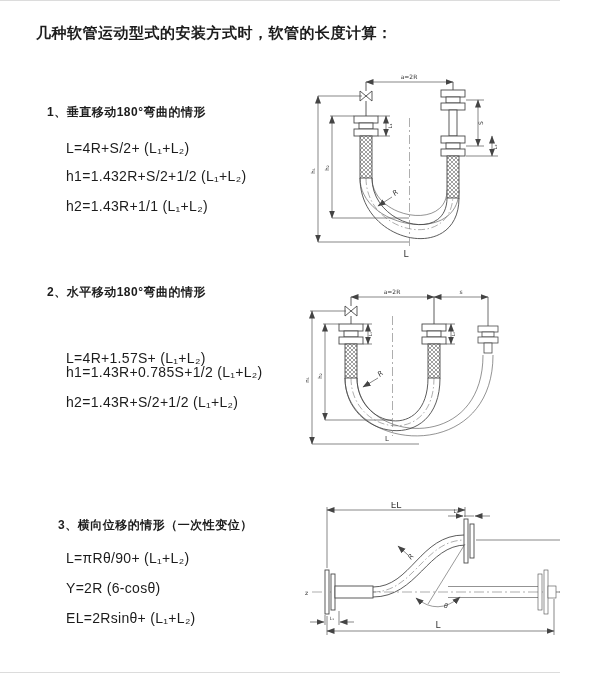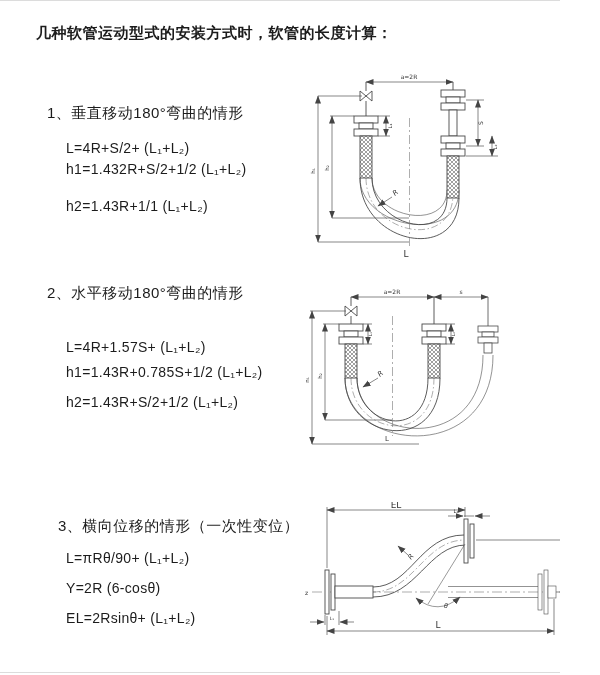--- a/index.html
+++ b/index.html
@@ -2,21 +2,21 @@
 <html><head>
 <meta charset="utf-8">
 <style>
   html,body{margin:0;padding:0;background:#fff;}
   .page{position:relative;width:560px;height:675px;background:#ffffff;overflow:hidden;
         font-family:"Liberation Sans","DejaVu Sans",sans-serif;color:#1c1c1c;}
   .edge{position:absolute;left:0;width:600px;height:1px;background:#dcdcdc;}
   .edge.top{top:0;}
   .edge.bottom{top:672px;}
   .doc-title{position:absolute;left:36px;top:24px;font-size:15px;font-weight:bold;letter-spacing:.5px;}
-  .sec-heading{position:absolute;font-size:15px;font-weight:normal;letter-spacing:.5px;}
+  .sec-heading{position:absolute;font-size:12px;font-weight:bold;letter-spacing:.5px;}
   .formula{position:absolute;left:66px;font-size:14px;font-weight:500;letter-spacing:.3px;
            font-family:"Liberation Sans","DejaVu Sans",sans-serif;}
   #h1-s1{left:47px;top:104px;}
   #h1-s2{left:47px;top:284px;}
   #h1-s3{left:58px;top:517px;}
   .diagram{position:absolute;}
   #dia1{left:308px;top:66px;}
   #dia2{left:306px;top:284px;}
   #dia3{left:298px;top:502px;}
   svg text{font-family:"DejaVu Sans",sans-serif;fill:#333;}
@@ -25,25 +25,25 @@
 <body>
 
 <div class="page">
   <div class="edge top"></div>
   <div class="edge bottom"></div>
 
   <div class="doc-title">几种软管运动型式的安装方式时，软管的长度计算：</div>
 
   <div class="sec-heading" id="h1-s1">1、垂直移动180°弯曲的情形</div>
   <div class="formula" style="top:140px;">L=4R+S/2+ (L₁+L₂)</div>
-  <div class="formula" style="top:161px;">h1=1.432R+S/2+1/2 (L₁+L₂)</div>
+  <div class="formula" style="top:168px;">h1=1.432R+S/2+1/2 (L₁+L₂)</div>
   <div class="formula" style="top:198px;">h2=1.43R+1/1 (L₁+L₂)</div>
 
   <div class="sec-heading" id="h1-s2">2、水平移动180°弯曲的情形</div>
-  <div class="formula" style="top:339px;">L=4R+1.57S+ (L₁+L₂)</div>
+  <div class="formula" style="top:350px;">L=4R+1.57S+ (L₁+L₂)</div>
   <div class="formula" style="top:364px;">h1=1.43R+0.785S+1/2 (L₁+L₂)</div>
   <div class="formula" style="top:394px;">h2=1.43R+S/2+1/2 (L₁+L₂)</div>
 
   <div class="sec-heading" id="h1-s3">3、横向位移的情形（一次性变位）</div>
   <div class="formula" style="top:550px;text-align:center;">L=πRθ/90+ (L₁+L₂)</div>
   <div class="formula" style="top:580px;">Y=2R (6-cosθ)</div>
   <div class="formula" style="top:610px;">EL=2Rsinθ+ (L₁+L₂)</div>
 
   <svg id="dia1" class="diagram" width="282" height="194" viewBox="0 0 282 194">
     <defs>

